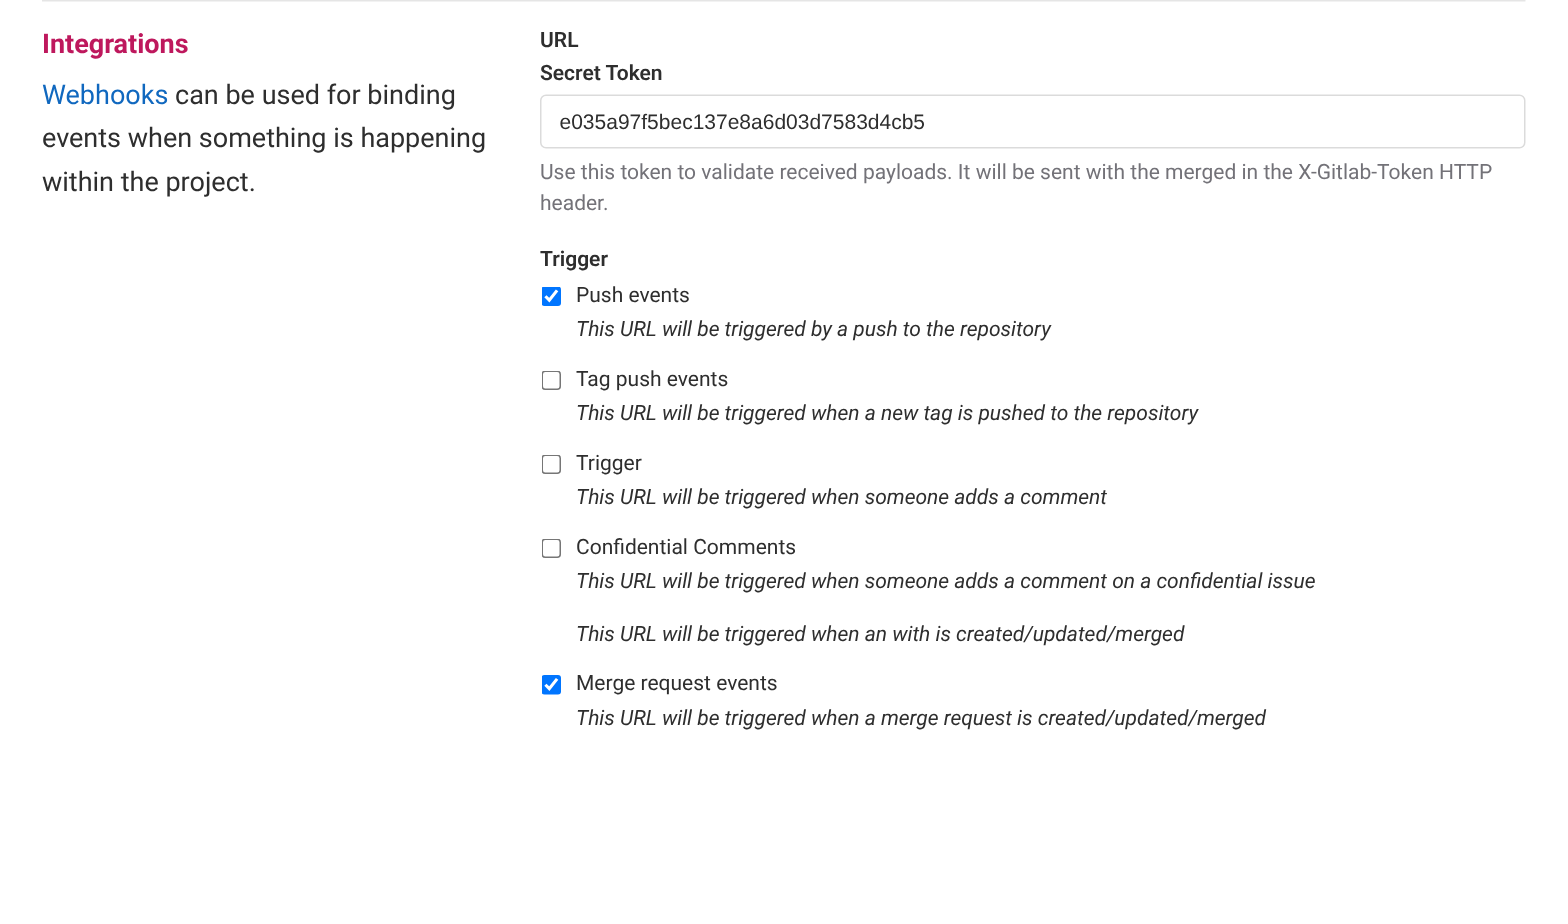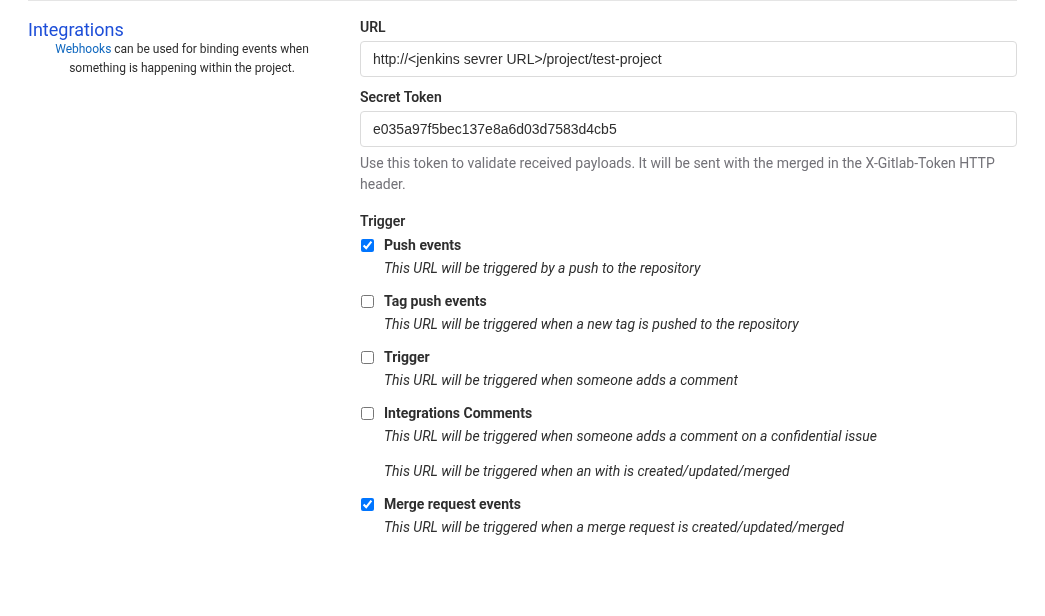--- a/index.html
+++ b/index.html
@@ -21,28 +21,28 @@
     .layout {
       display: flex;
       gap: 24px;
     }
     .sidebar {
       width: 308px;
       flex-shrink: 0;
     }
     .sidebar h2 {
       font-size: 18px;
-      font-weight: 400;
-      color: #1d4ed8;
+      font-weight: 700;
+      color: #be185d;
+      margin-bottom: 10px;
     }
     .sidebar p {
-      font-size: 12px;
+      font-size: 18px;
       line-height: 1.6;
       color: #2e2e2e;
-      text-align: center;
     }
     .sidebar a {
       color: #1068bf;
       text-decoration: none;
     }
     .main {
       flex: 1;
       min-width: 0;
     }
     .field-label {
@@ -61,21 +61,21 @@
       color: #2e2e2e;
       background: #fff;
     }
     .help-text {
       font-size: 14px;
       color: #737278;
       line-height: 1.5;
       margin-top: 6px;
     }
     .field-group {
-      margin-bottom: 12px;
+      margin-bottom: 0;
     }
     .section-label {
       font-size: 14px;
       font-weight: 600;
       color: #2e2e2e;
       margin-bottom: 8px;
       margin-top: 18px;
     }
     .trigger-item {
       margin-bottom: 14px;
@@ -85,21 +85,21 @@
       display: flex;
       align-items: center;
       gap: 10px;
     }
     .trigger-row input[type="checkbox"] {
       width: 13px;
       height: 13px;
       margin: 0;
     }
     .trigger-title {
-      font-weight: 700;
+      font-weight: 400;
       color: #2e2e2e;
       font-size: 14px;
     }
     .trigger-desc {
       font-size: 14px;
       color: #2e2e2e;
       margin-left: 23px;
       margin-top: 5px;
       line-height: 1.5;
       font-style: italic;
@@ -116,21 +116,20 @@
     <h2>Integrations</h2>
     <p>
       <a href="#">Webhooks</a><span> can be used for binding events when something is happening within the project.</span>
     </p>
   </aside>
 
   <main class="main">
 
     <div class="field-group">
       <label class="field-label">URL</label>
-      <input type="text" class="text-input" value="http://&lt;jenkins sevrer URL&gt;/project/test-project" style="">
     </div>
 
     <div class="field-group">
       <label class="field-label">Secret Token</label>
       <input type="text" class="text-input" value="e035a97f5bec137e8a6d03d7583d4cb5" style="">
       <div class="help-text">Use this token to validate received payloads. It will be sent with the merged in the X-Gitlab-Token HTTP header.</div>
     </div>
 
     <div class="section-label">Trigger</div>
 
@@ -152,21 +151,21 @@
         <div class="trigger-item">
           <label class="trigger-row">
             <input type="checkbox" style="">
             <span class="trigger-title">Trigger</span>
           </label>
           <div class="trigger-desc">This URL will be triggered when someone adds a comment</div>
         </div>
         <div class="trigger-item">
           <label class="trigger-row">
             <input type="checkbox" style="">
-            <span class="trigger-title">Integrations Comments</span>
+            <span class="trigger-title">Confidential Comments</span>
           </label>
           <div class="trigger-desc">This URL will be triggered when someone adds a comment on a confidential issue</div>
         </div>
         <div class="trigger-item">
           <div class="trigger-desc">This URL will be triggered when an with is created/updated/merged</div>
         </div>
         <div class="trigger-item">
           <label class="trigger-row">
             <input type="checkbox" checked="" style="">
             <span class="trigger-title">Merge request events</span>

